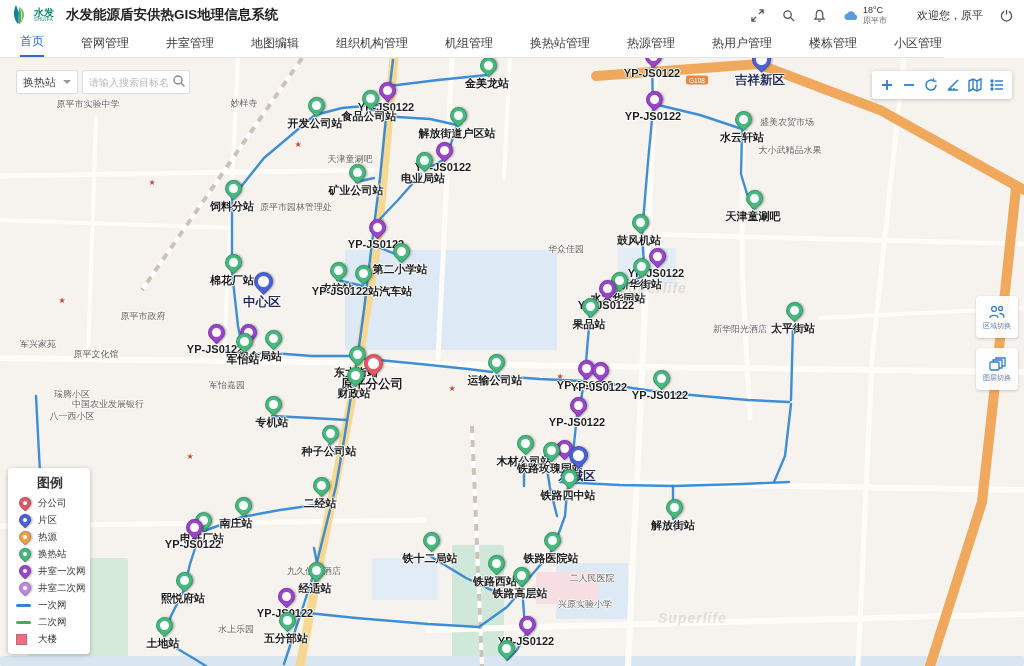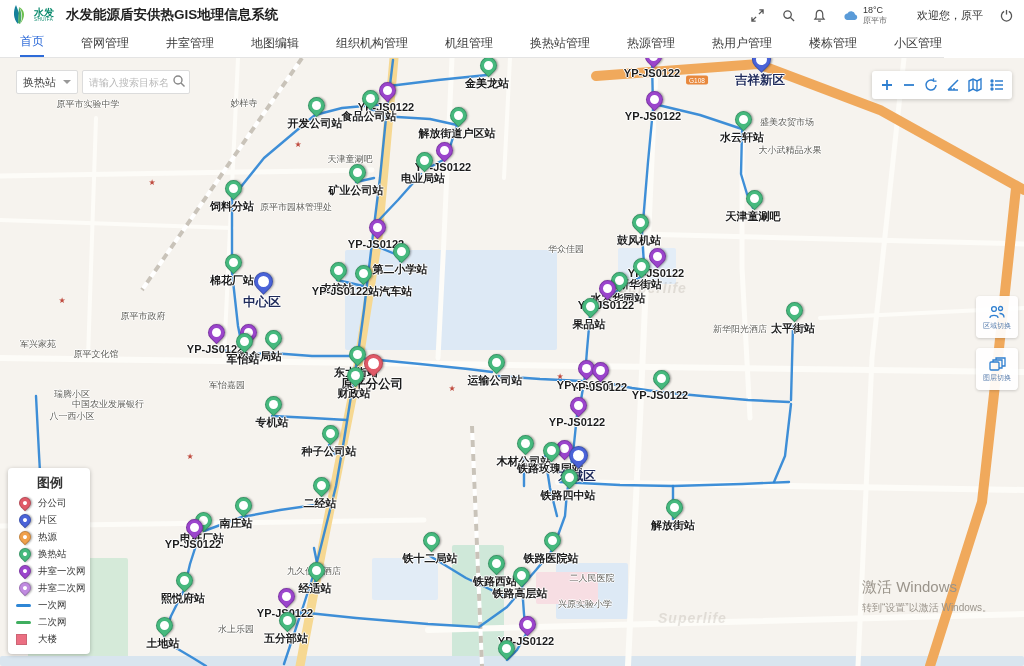--- a/index.html
+++ b/index.html
@@ -352,24 +352,20 @@
             <span class="lg-ico">
               <span class="lg-rect" style="background: rgb(232, 86, 109); display: block;"></span>
             </span>
             <span class="lg-lbl">大楼</span>
           </div>
         </div>
     </div>
 
     <div class="brand" style="left:618px;top:222px;">Superlife</div>
     <div class="brand" style="left:658px;top:552px;">Superlife</div>
-    <div class="winmark">
-      <div class="l1">激活 Windows</div>
-      <div class="l2">转到“设置”以激活 Windows。</div>
-    </div>
   <span class="star" style="left: 298px; top: 86px;">★</span>
       <span class="star" style="left: 152px; top: 124px;">★</span>
       <span class="star" style="left: 190px; top: 398px;">★</span>
       <span class="star" style="left: 452px; top: 330px;">★</span>
       <span class="star" style="left: 62px; top: 242px;">★</span>
       <span class="star" style="left: 560px; top: 318px;">★</span>
       <span class="blabel" style="left: 88px; top: 40px;">原平市实验中学</span>
       <span class="blabel" style="left: 244px; top: 39px;">妙样寺</span>
       <span class="blabel" style="left: 350px; top: 95px;">天津童涮吧</span>
       <span class="blabel" style="left: 296px; top: 143px;">原平市园林管理处</span>

